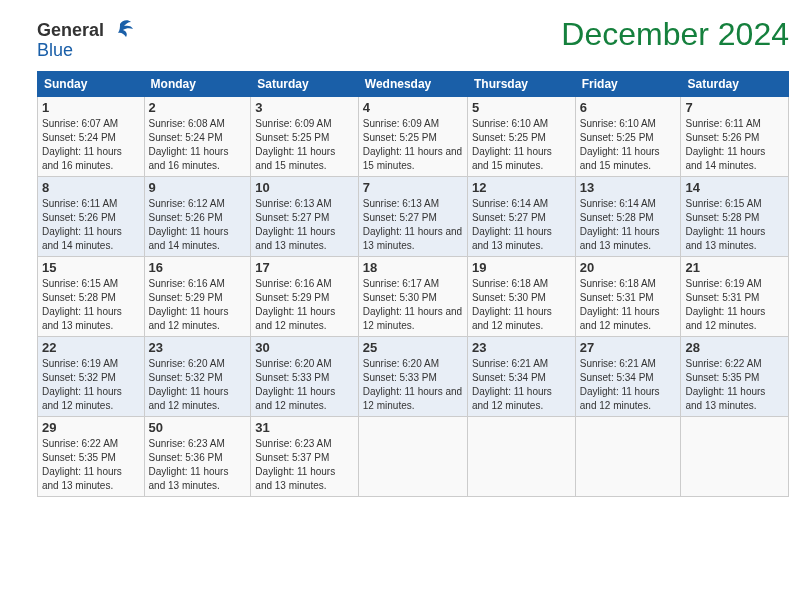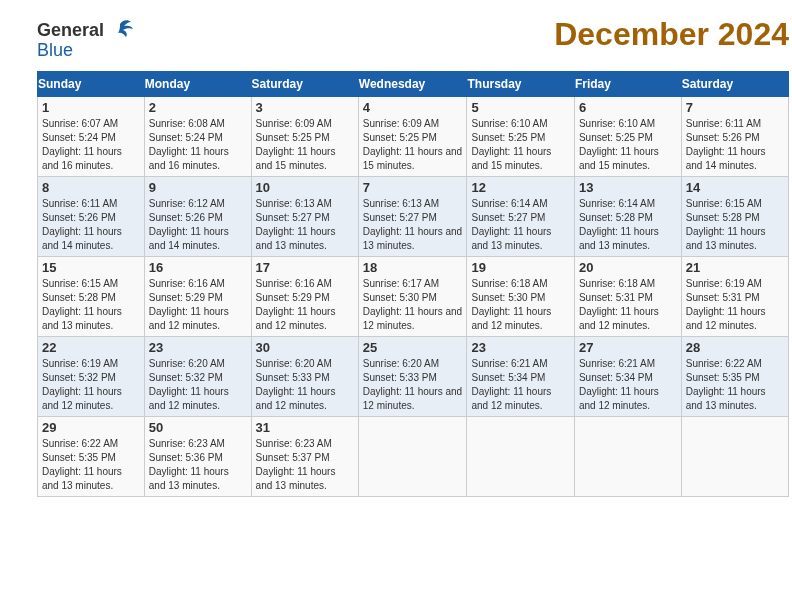--- a/index.html
+++ b/index.html
@@ -28,36 +28,36 @@
     }
     .logo-row {
       display: flex;
       align-items: center;
     }
     .title-block {
       text-align: right;
     }
     .month-title {
       font-size: 32px;
-      font-weight: bold;
-      color: #a16207;
+      font-weight: normal;
+      color: #15803d;
     }
     .location-title {
       font-size: 14px;
       color: #555;
     }
     table {
       width: 100%;
       border-collapse: collapse;
       font-size: 10px;
     }
     thead tr th {
       background-color: #1a5fa8;
       color: #fff;
-      padding: 5px 0;
+      padding: 5px 6px;
       text-align: left;
       font-size: 12px;
       font-weight: bold;
       border: 1px solid #1a5fa8;
     }
     tbody tr td {
       border: 1px solid #ccc;
       padding: 3px 4px;
       vertical-align: top;
       min-height: 70px;

